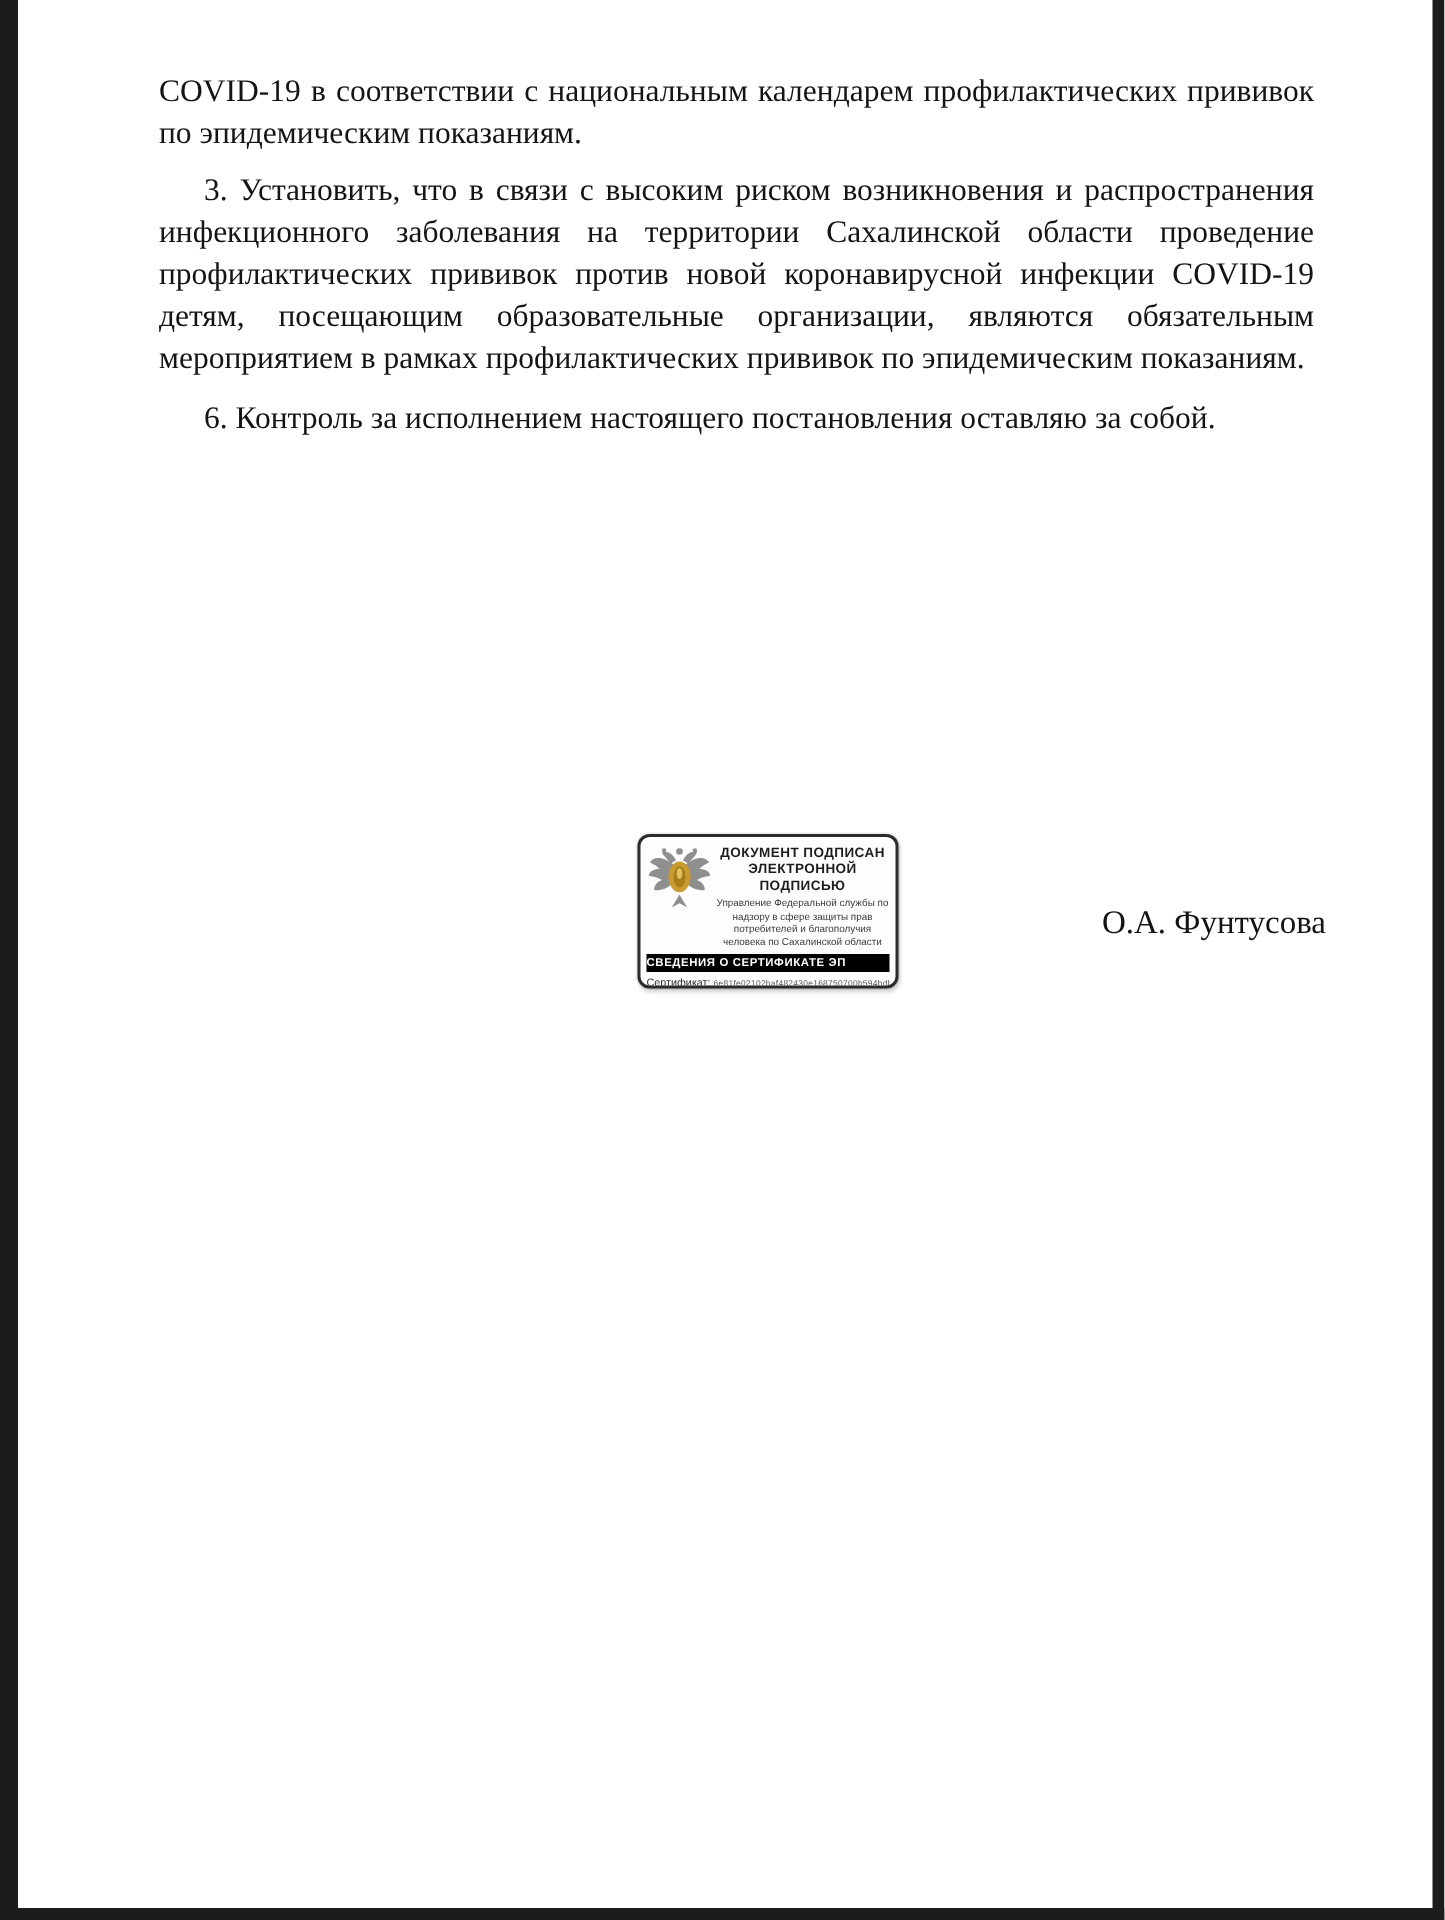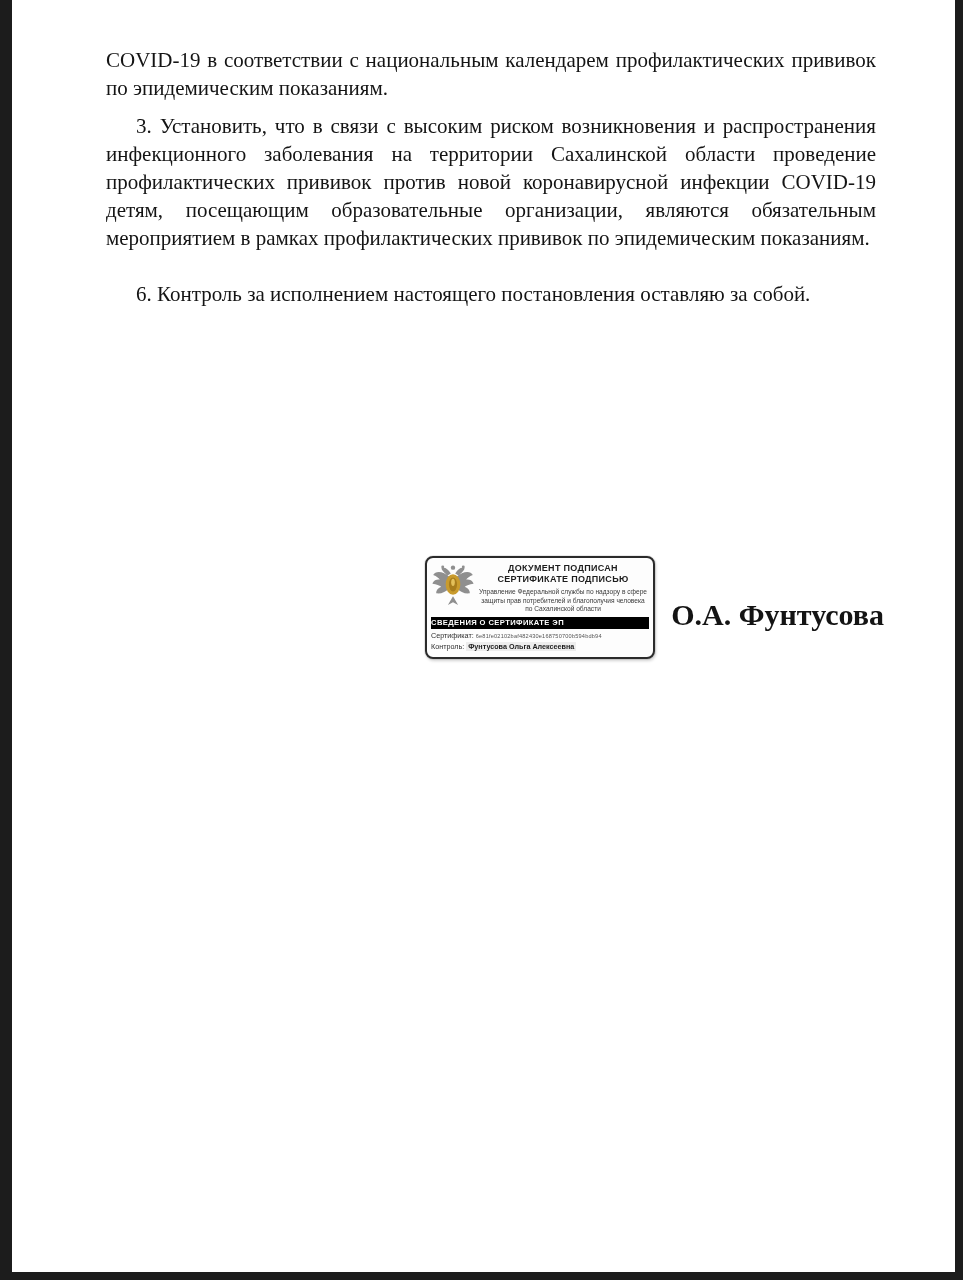--- a/index.html
+++ b/index.html
@@ -27,26 +27,26 @@
   .edge-bottom { left: 0; bottom: 0; width: 963px; height: 8px; }
 
   .doc-text {
     position: absolute;
     left: 106px; top: 46px; width: 770px;
     font-size: 21px; line-height: 28px;
     text-align: justify;
   }
   .doc-text p { margin-bottom: 10px; }
   .doc-text p.indent { text-indent: 30px; }
-  .doc-text p.gap-before { margin-top: 28px; }
+  .doc-text p.gap-before { margin-top: 12px; }
 
   
   .stamp {
     position: absolute;
-    left: 425px; top: 556px; width: 230px; height: 103px;
+    left: 425px; top: 556px; width: 174px; height: 103px;
     border: 2px solid var(--stamp-border);
     border-radius: 8px;
     background: #fdfdfd;
     box-shadow: 0 0 0 1px rgba(0,0,0,0.08), 1px 2px 3px rgba(0,0,0,0.18);
     font-family: "Liberation Sans", sans-serif;
     color: #2e2e2e;
     padding: 3px 4px;
     overflow: hidden;
   }
   .stamp-top { display: flex; }
@@ -67,23 +67,22 @@
   }
   .stamp-info { margin-top: 2px; font-size: 7.2px; line-height: 10.6px; text-align: left; }
   .stamp-info .row { white-space: nowrap; overflow: hidden; }
   .lbl { color: #2e2e2e; }
   .val-cert { font-size: 5.6px; color: #555; letter-spacing: 0.2px; }
   .val-owner { font-weight: bold; color: #1b1b1b; background: #ededed; padding: 0 2px; }
 
   .signature {
     position: absolute;
     top: 601px; right: 79px;
-    font-size: 30px; line-height: 28px;
+    font-size: 22px; line-height: 28px;
     color: var(--text);
-    font-weight: bold;
   }
 </style>
 </head>
 <body>
 
 <div class="edge edge-left"></div>
 <div class="edge edge-right"></div>
 <div class="edge edge-bottom"></div>
 
 <div class="doc-text">
@@ -107,21 +106,21 @@
           <circle cx="44" cy="6" r="2"></circle>
         </g>
         <ellipse cx="30" cy="30" rx="10" ry="14" fill="#c99b2d"></ellipse>
         <ellipse cx="30" cy="30" rx="5.5" ry="9.5" fill="#a87d1c"></ellipse>
         <ellipse cx="30" cy="27" rx="2.5" ry="5" fill="#e3c05a"></ellipse>
       </svg>
     </div>
     <div class="stamp-head">
       <div class="stamp-title">
         <div>ДОКУМЕНТ ПОДПИСАН</div>
-        <div>СЕРТИФИКАТЕ ПОДПИСЬЮ</div>
+        <div>ЭЛЕКТРОННОЙ ПОДПИСЬЮ</div>
       </div>
       <div class="stamp-authority">Управление Федеральной службы по надзору в сфере защиты прав потребителей и благополучия человека по Сахалинской области</div>
     </div>
   </div>
   <div class="stamp-bar">СВЕДЕНИЯ О СЕРТИФИКАТЕ ЭП</div>
   <div class="stamp-info">
     <div class="row">
       <span class="lbl">Сертификат:</span>
       <span class="val-cert">6e81fe02102baf482430e168750700b594bdb94</span>
     </div>

